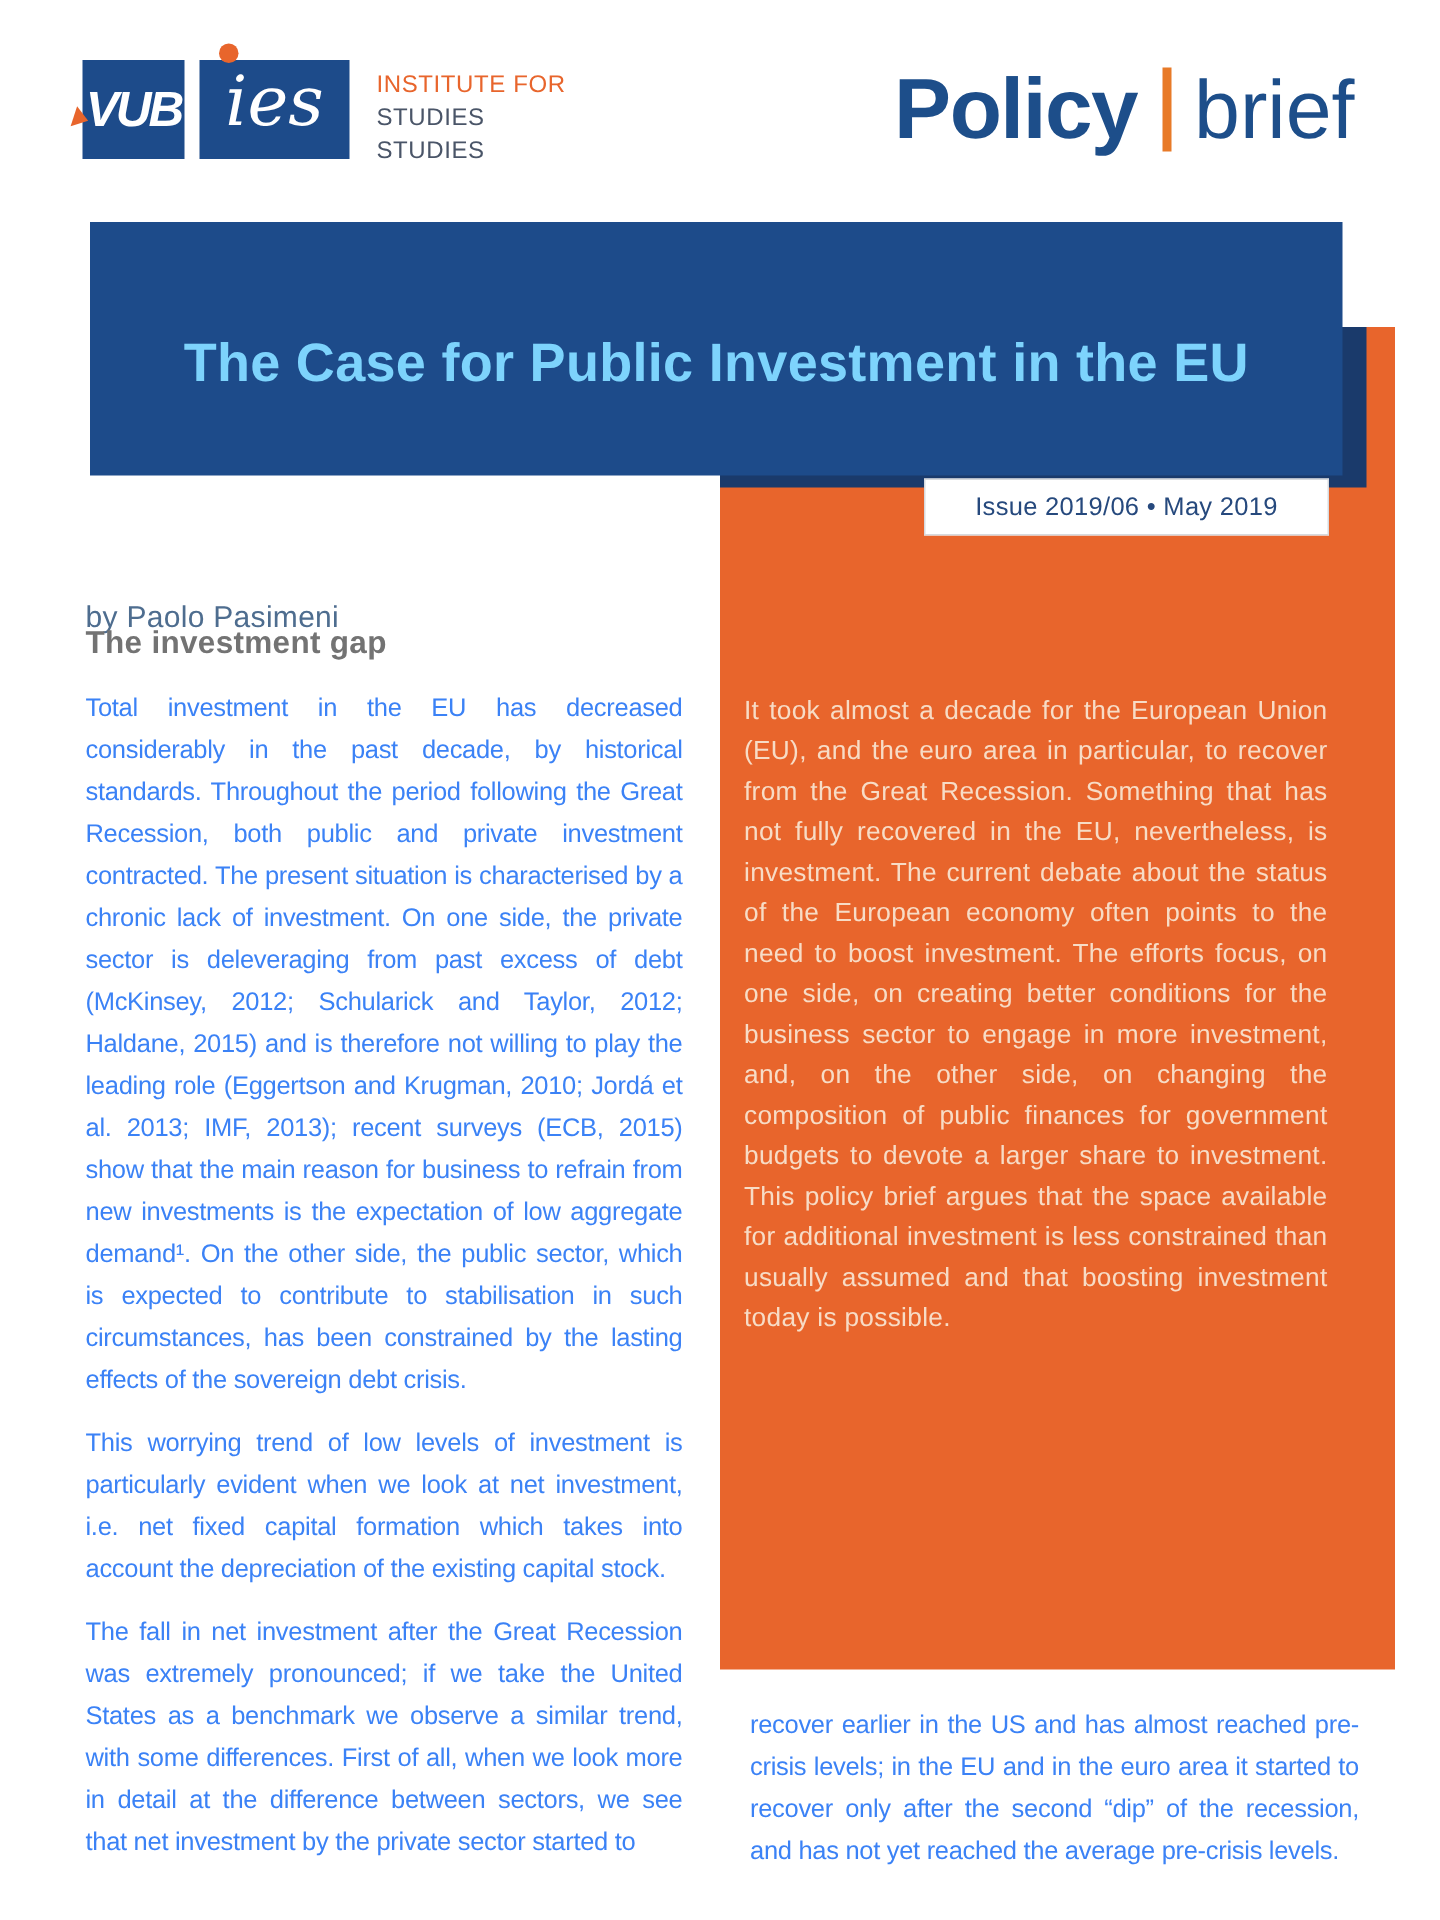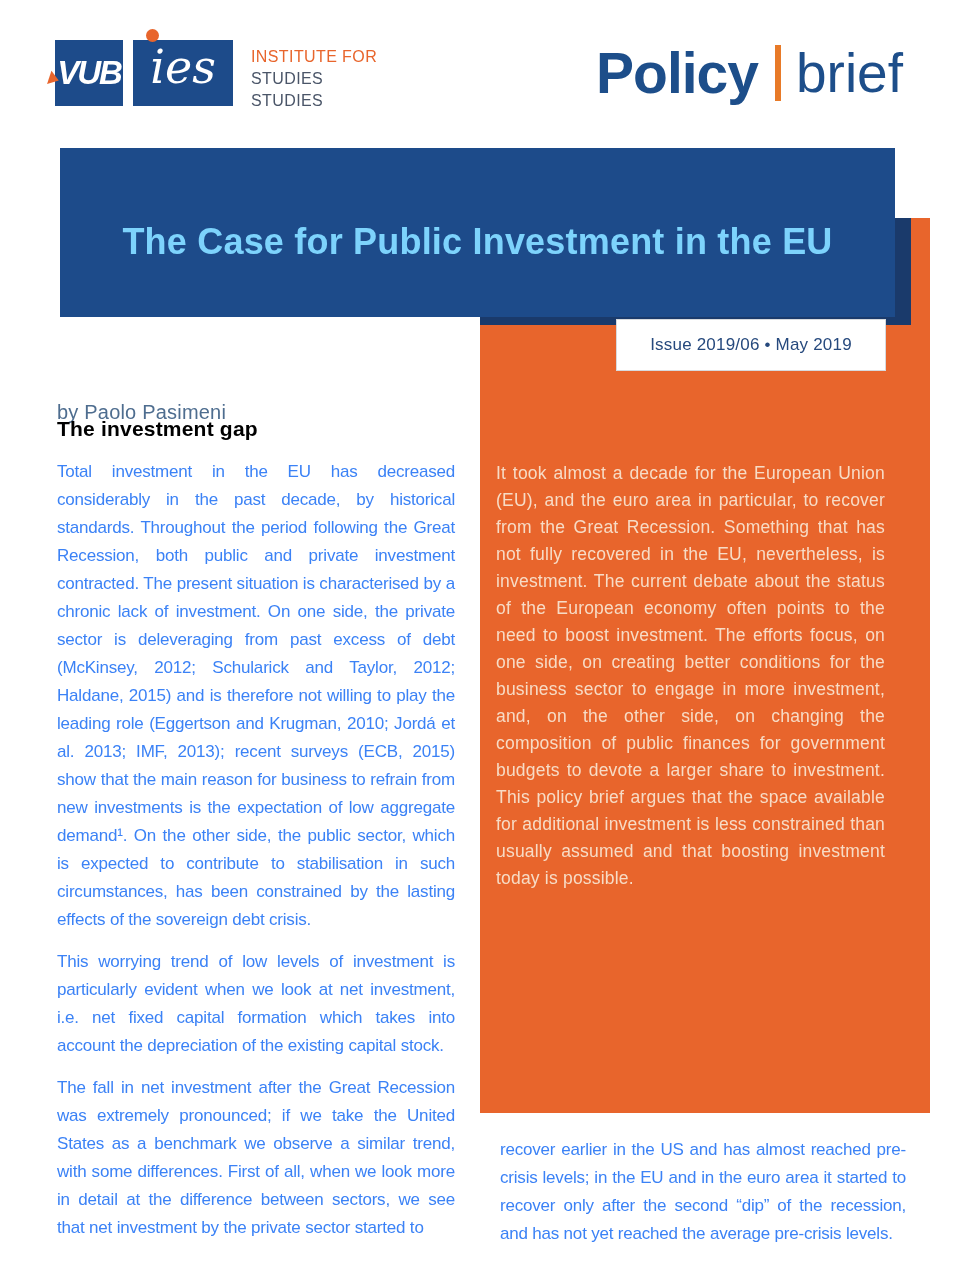--- a/index.html
+++ b/index.html
@@ -76,36 +76,36 @@
     display: flex; align-items: center; justify-content: center;
   }
   .banner h1 {
     color: #7dd3fc; font-size: 36px; font-weight: bold;
     letter-spacing: 0.2px; padding-top: 18px; white-space: nowrap;
   }
 
   
   .issue {
     position: absolute; left: 616px; top: 319px;
-    width: 270px; height: 52px; background: #ffffff; z-index: 3;
+    width: 270px; height: 38px; background: #ffffff; z-index: 3;
     border: 1px solid #d7dade;
     display: flex; align-items: center; justify-content: center;
     font-size: 17px; color: #26497d; letter-spacing: 0.2px;
   }
 
   
   .byline {
     position: absolute; left: 57px; top: 357px;
     font-size: 20px; color: #4e6d8f; letter-spacing: 0.2px; margin-top: 44px;
   }
 
   
   .col-left { position: absolute; left: 57px; top: 417px; width: 398px; }
   .col-left h2 {
-    font-size: 21px; font-weight: bold; color: #000000;
+    font-size: 21px; font-weight: bold; color: #737373;
     margin: 0 0 17px 0; letter-spacing: 0.2px;
   }
   .body-p {
     font-size: 17px; line-height: 28px; letter-spacing: -0.2px;
     color: #3b82f6; text-align: justify; margin: 0 0 14px 0;
   }
   .col-right { position: absolute; left: 500px; top: 1136px; width: 406px; z-index: 2; }
 </style>
 </head>
 <body>

